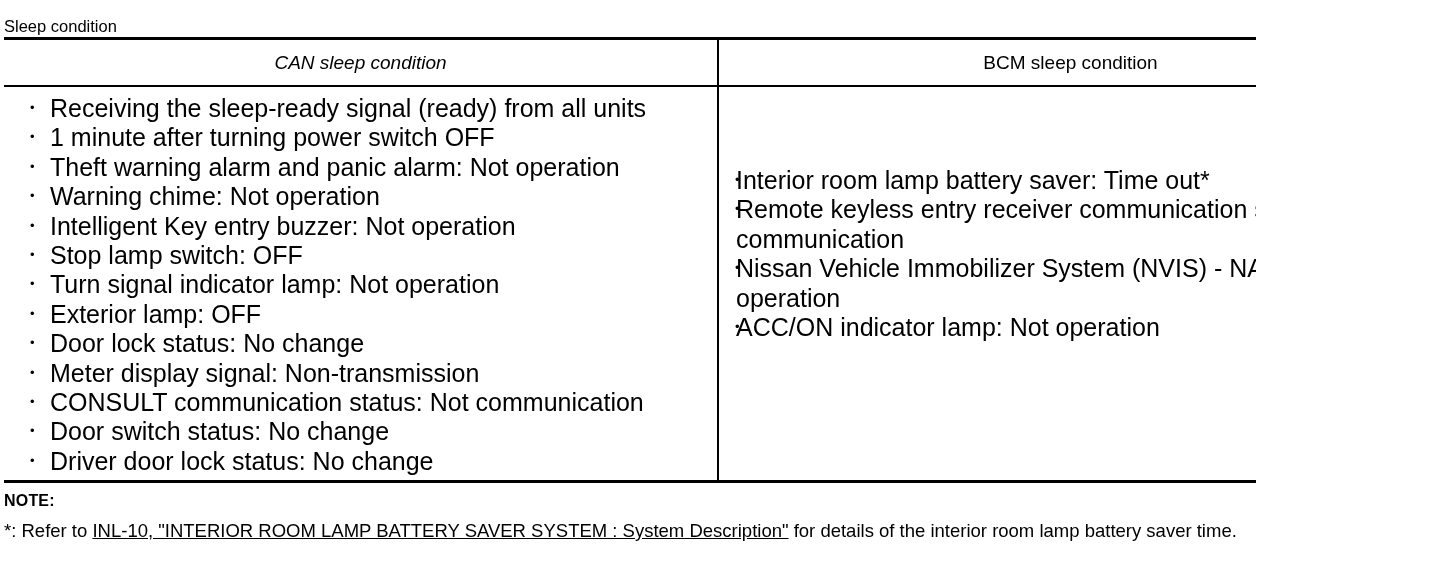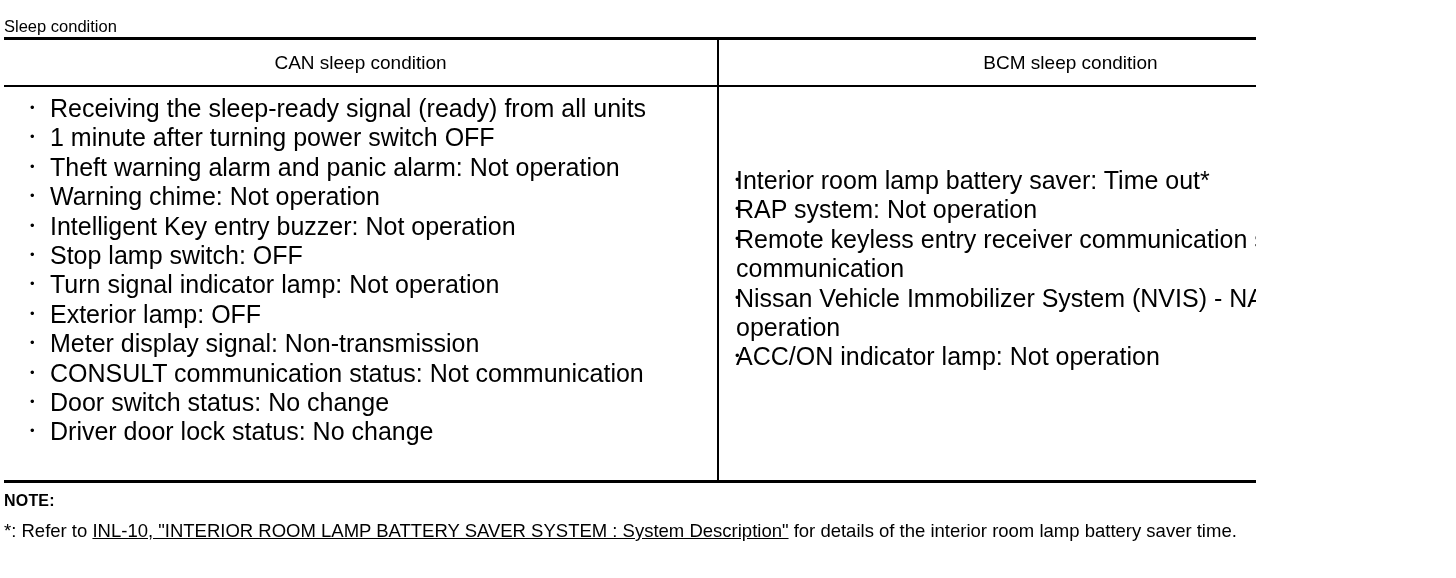--- a/index.html
+++ b/index.html
@@ -57,21 +57,21 @@
 
   
   .hdr {
     position: absolute;
     top: 30px;
     height: 34px;
     font-size: 19px;
     line-height: 34px;
     text-align: center;
   }
-  .hdr-left  { left: 4px;   width: 713px; }
+  .hdr-left  { left: 4px;   width: 713px; font-style: italic; }
   .hdr-right { left: 719px; width: 703px; }
 
   
   .cell {
     position: absolute;
     font-size: 25px;
   }
   .cell-left  { left: 4px;   top: 78px;  width: 705px; }
   .cell-right { left: 719px; top: 150px; width: 700px; }
 
@@ -141,31 +141,31 @@
   <div class="cell cell-left">
     <ul class="blist">
       <li>Receiving the sleep-ready signal (ready) from all units</li>
       <li>1 minute after turning power switch OFF</li>
       <li>Theft warning alarm and panic alarm: Not operation</li>
       <li>Warning chime: Not operation</li>
       <li>Intelligent Key entry buzzer: Not operation</li>
       <li>Stop lamp switch: OFF</li>
       <li>Turn signal indicator lamp: Not operation</li>
       <li>Exterior lamp: OFF</li>
+      <li>Door lock status: No change</li>
       <li>Meter display signal: Non-transmission</li>
       <li>CONSULT communication status: Not communication</li>
       <li>Door switch status: No change</li>
       <li>Driver door lock status: No change</li>
     </ul>
   </div>
 
   <div class="cell cell-right">
     <ul class="blist">
       <li>Interior room lamp battery saver: Time out*</li>
-      <li>RAP system: Not operation</li>
       <li>Remote keyless entry receiver communication status: No communication</li>
       <li>Nissan Vehicle Immobilizer System (NVIS) - NATS: Not operation</li>
       <li>ACC/ON indicator lamp: Not operation</li>
     </ul>
   </div>
 
   <div class="note">
     <div class="note-title">NOTE:</div>
     <div class="note-body"><span>*: Refer to </span><span class="note-link">INL-10, "INTERIOR ROOM LAMP BATTERY SAVER SYSTEM : System Description"</span><span> for details of the interior room lamp battery saver time.</span></div>
   </div>

